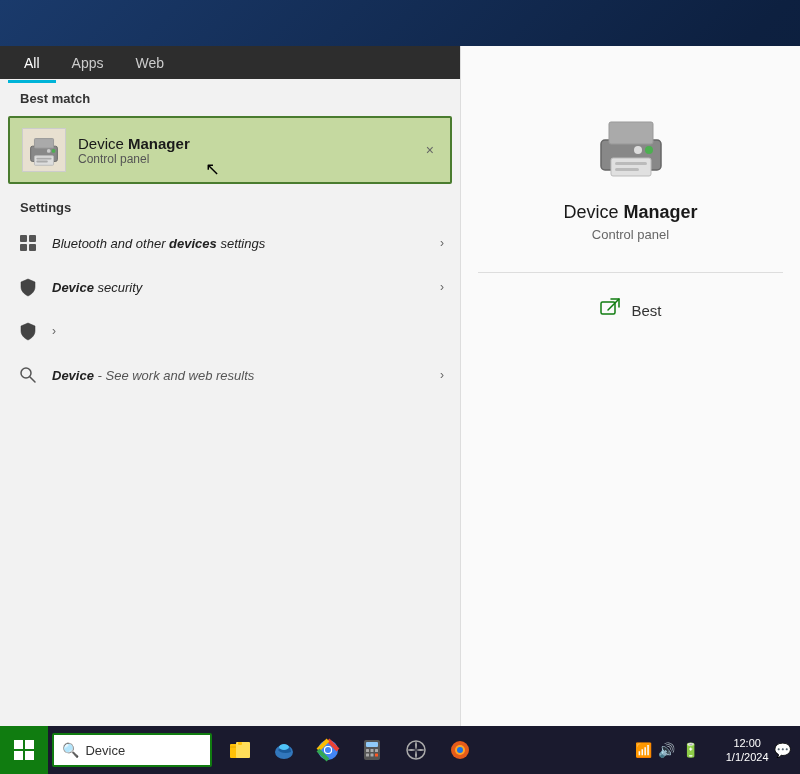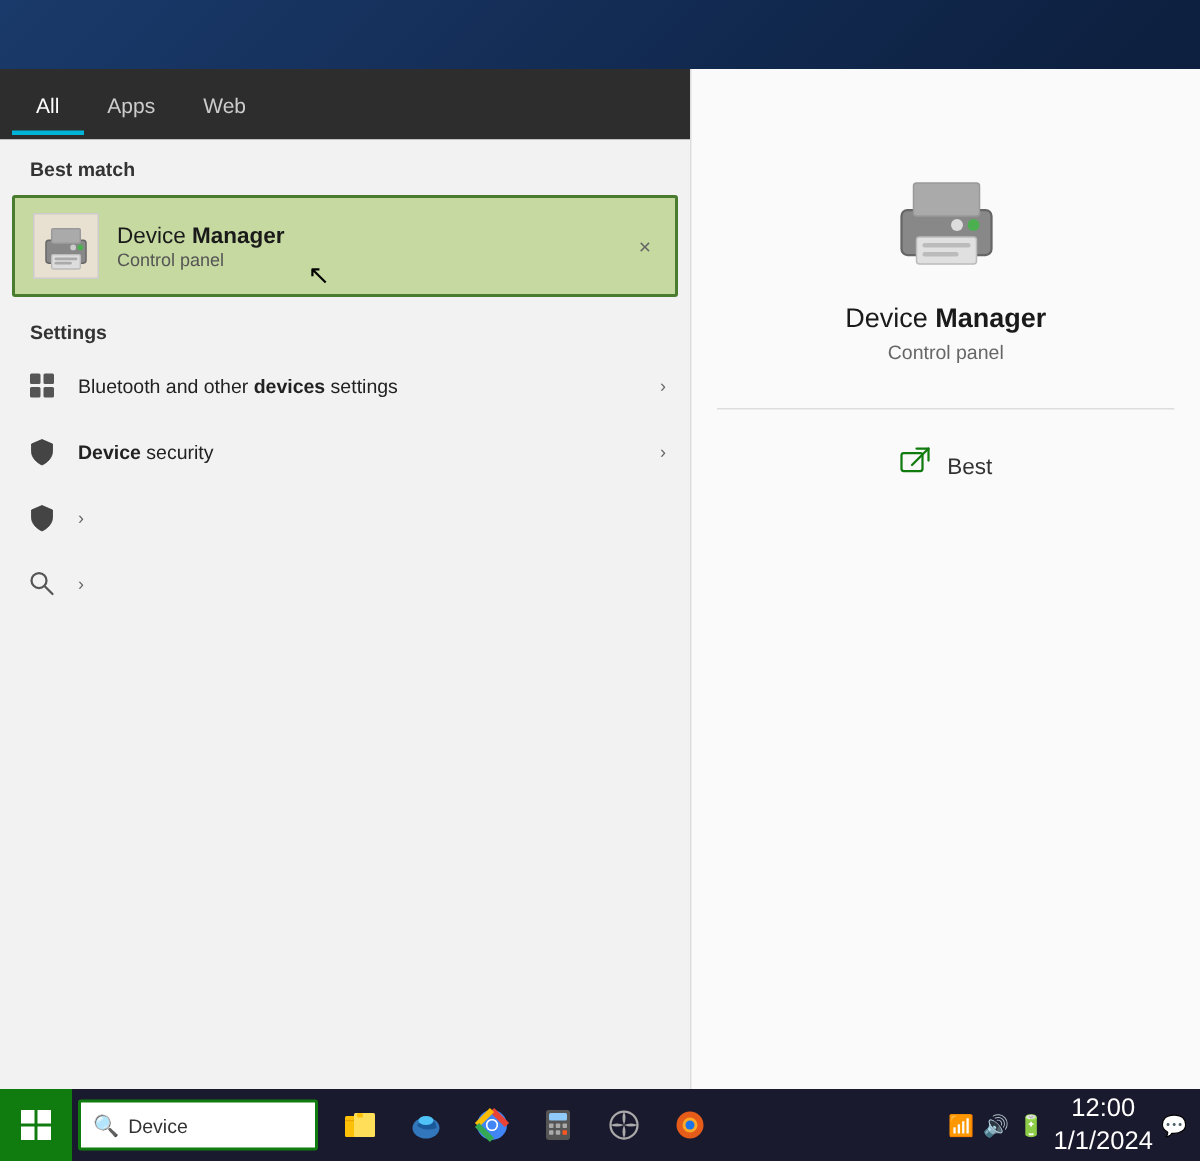--- a/index.html
+++ b/index.html
@@ -120,21 +120,21 @@
       display: flex;
       flex-direction: column;
       z-index: 200;
     }
 
     
     .tabs {
       display: flex;
       align-items: center;
       background: #2d2d2d;
-      height: 47px;
+      height: 33px;
       padding: 0 8px;
       gap: 0;
     }
 
     .tab {
       color: #ccc;
       font-size: 14px;
       padding: 12px 16px;
       cursor: pointer;
       position: relative;
@@ -254,20 +254,21 @@
       justify-content: center;
       flex-shrink: 0;
       font-size: 16px;
       color: #333;
     }
 
     .settings-text {
       flex: 1;
       font-size: 13px;
       color: #222;
+      font-style: italic;
     }
 
     .settings-text strong {
       font-weight: 700;
     }
 
     .chevron {
       color: #666;
       font-size: 12px;
     }
@@ -465,20 +466,23 @@
         <div class="chevron">›</div>
       </div>
 
 
       <div class="search-work-web-item">
         <div class="settings-icon">
           <svg width="18" height="18" viewBox="0 0 18 18">
             <circle cx="7" cy="7" r="5" fill="none" stroke="#555" stroke-width="1.5"></circle>
             <line x1="11" y1="11" x2="16" y2="16" stroke="#555" stroke-width="1.5" stroke-linecap="round"></line>
           </svg>
+        </div>
+        <div class="settings-text">
+          <strong>Device</strong><span> - See work and web results</span>
         </div>
         <div class="chevron">›</div>
       </div>
 
     </div>
   </div>
 
   <div class="right-panel">
     <div class="right-panel-icon">
       <svg width="80" height="80" viewBox="0 0 80 80" fill="none">
@@ -598,21 +602,21 @@
           <circle cx="12" cy="12" r="5" fill="#ffa726"></circle>
           <circle cx="12" cy="12" r="3" fill="#1a73e8"></circle>
         </svg>
       </div>
     </div>
 
     <div class="taskbar-right">
       <span style="color:white;font-size:14px;">📶</span>
       <span style="color:white;font-size:14px;">🔊</span>
       <span style="color:white;font-size:14px;">🔋</span>
-      <span style="color:white;font-size:17px;line-height:1.3;text-align:center;">
+      <span style="color:white;font-size:11px;line-height:1.3;text-align:center;margin-left:20px;">
         <div>12:00</div>
         <div>1/1/2024</div>
       </span>
       <span style="color:white;font-size:14px;">💬</span>
     </div>
   </div>
 
 </div>
 
 </body></html>

